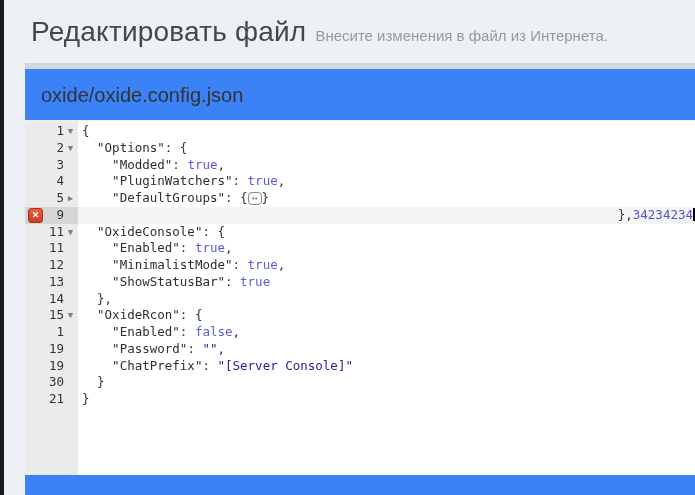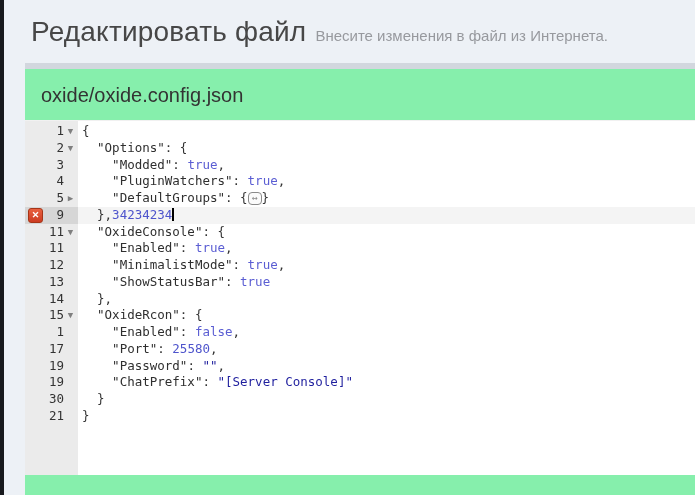--- a/index.html
+++ b/index.html
@@ -7,21 +7,21 @@
     width:695px;height:495px;overflow:hidden;position:relative;
     background:var(--page-bg);
     font-family:"Liberation Sans","DejaVu Sans",sans-serif;
   }
   .left-bar{position:absolute;left:0;top:0;width:4px;height:495px;background:var(--edge-bar);}
   .page-header{position:absolute;left:31px;top:16px;right:20px;white-space:nowrap;}
   .title{font-size:28px;color:var(--title-color);letter-spacing:.2px;}
   .subtitle{font-size:15px;color:var(--subtitle-color);margin-left:9px;}
   .panel{
     position:absolute;left:25px;top:63px;width:670px;height:432px;
-    background:#86efac;
+    background:#3b82f6;
   }
   .panel-top-strip{height:6px;background:var(--strip-color);}
   .filename{
     padding:15px 16px 13px 16px;font-size:20px;color:var(--filename-color);
   }
   .editor{
     position:relative;height:352px;overflow:hidden;cursor:text;
     border-top:1px solid #f1f1f1;
     background:linear-gradient(to right, var(--gutter-bg) 53px, #ffffff 53px);
     font-family:"DejaVu Sans Mono","Liberation Mono",monospace;
@@ -41,21 +41,21 @@
     color:var(--fold-arrow);font-size:9px;cursor:pointer;
   }
   .error-badge{
     position:absolute;left:3px;top:1px;width:13px;height:13px;
     border-radius:3px;border:1px solid #a63518;
     background:linear-gradient(var(--error-bg1),var(--error-bg2));
     color:#ffffff;font-size:9px;font-weight:bold;line-height:13px;text-align:center;
     font-family:"Liberation Sans",sans-serif;
   }
   .code-cell{flex:1;white-space:pre;padding-left:4px;color:var(--tok-punct);}
-  .code-cell.active{background:rgba(0,0,0,0.045);}
+  .code-cell.active{background:rgba(0,0,0,0.045);text-align:right;}
   .tok-key{color:var(--tok-key);}
   .tok-punct{color:var(--tok-punct);}
   .tok-bool{color:var(--tok-bool);}
   .tok-num{color:var(--tok-num);}
   .tok-str{color:var(--tok-str);}
   .fold-pill{
     display:inline-block;border:1px solid #8a8a8a;border-radius:4px;
     background:#fbfbfb;color:#8a8a8a;
     font-size:10px;line-height:10px;padding:0 3px 1px 3px;
     vertical-align:1px;cursor:pointer;
@@ -124,24 +124,20 @@
       </div>
       <div class="line">
         <div class="gutter-cell"><span>15</span><span class="fold-arrow">▼</span></div>
         <div class="code-cell"><span class="tok-punct">  </span><span class="tok-key">"OxideRcon"</span><span class="tok-punct">: {</span></div>
       </div>
       <div class="line">
         <div class="gutter-cell"><span>1</span></div>
         <div class="code-cell"><span class="tok-punct">    </span><span class="tok-key">"Enabled"</span><span class="tok-punct">: </span><span class="tok-bool">false</span><span class="tok-punct">,</span></div>
       </div>
       <div class="line">
-        <div class="gutter-cell"><span>17</span></div>
-        <div class="code-cell"><span class="tok-punct">    </span><span class="tok-key">"Port"</span><span class="tok-punct">: </span><span class="tok-num">25580</span><span class="tok-punct">,</span></div>
-      </div>
-      <div class="line">
         <div class="gutter-cell"><span>19</span></div>
         <div class="code-cell"><span class="tok-punct">    </span><span class="tok-key">"Password"</span><span class="tok-punct">: </span><span class="tok-str">""</span><span class="tok-punct">,</span></div>
       </div>
       <div class="line">
         <div class="gutter-cell"><span>19</span></div>
         <div class="code-cell"><span class="tok-punct">    </span><span class="tok-key">"ChatPrefix"</span><span class="tok-punct">: </span><span class="tok-str">"[Server Console]"</span></div>
       </div>
       <div class="line">
         <div class="gutter-cell"><span>30</span></div>
         <div class="code-cell"><span class="tok-punct">  }</span></div>

